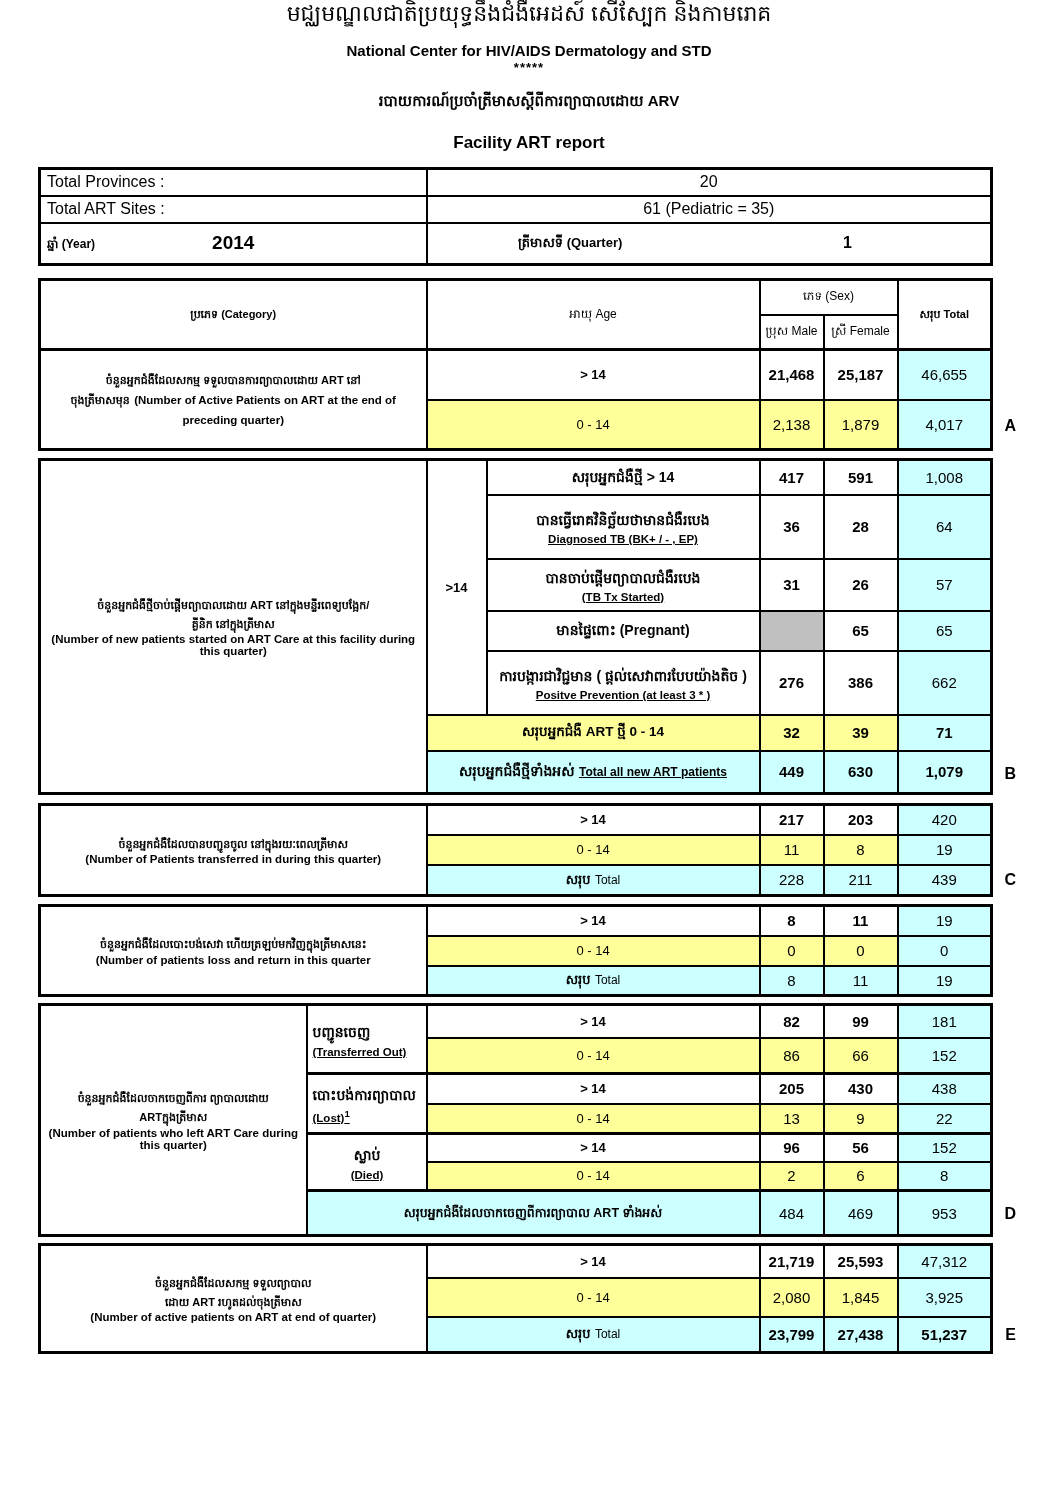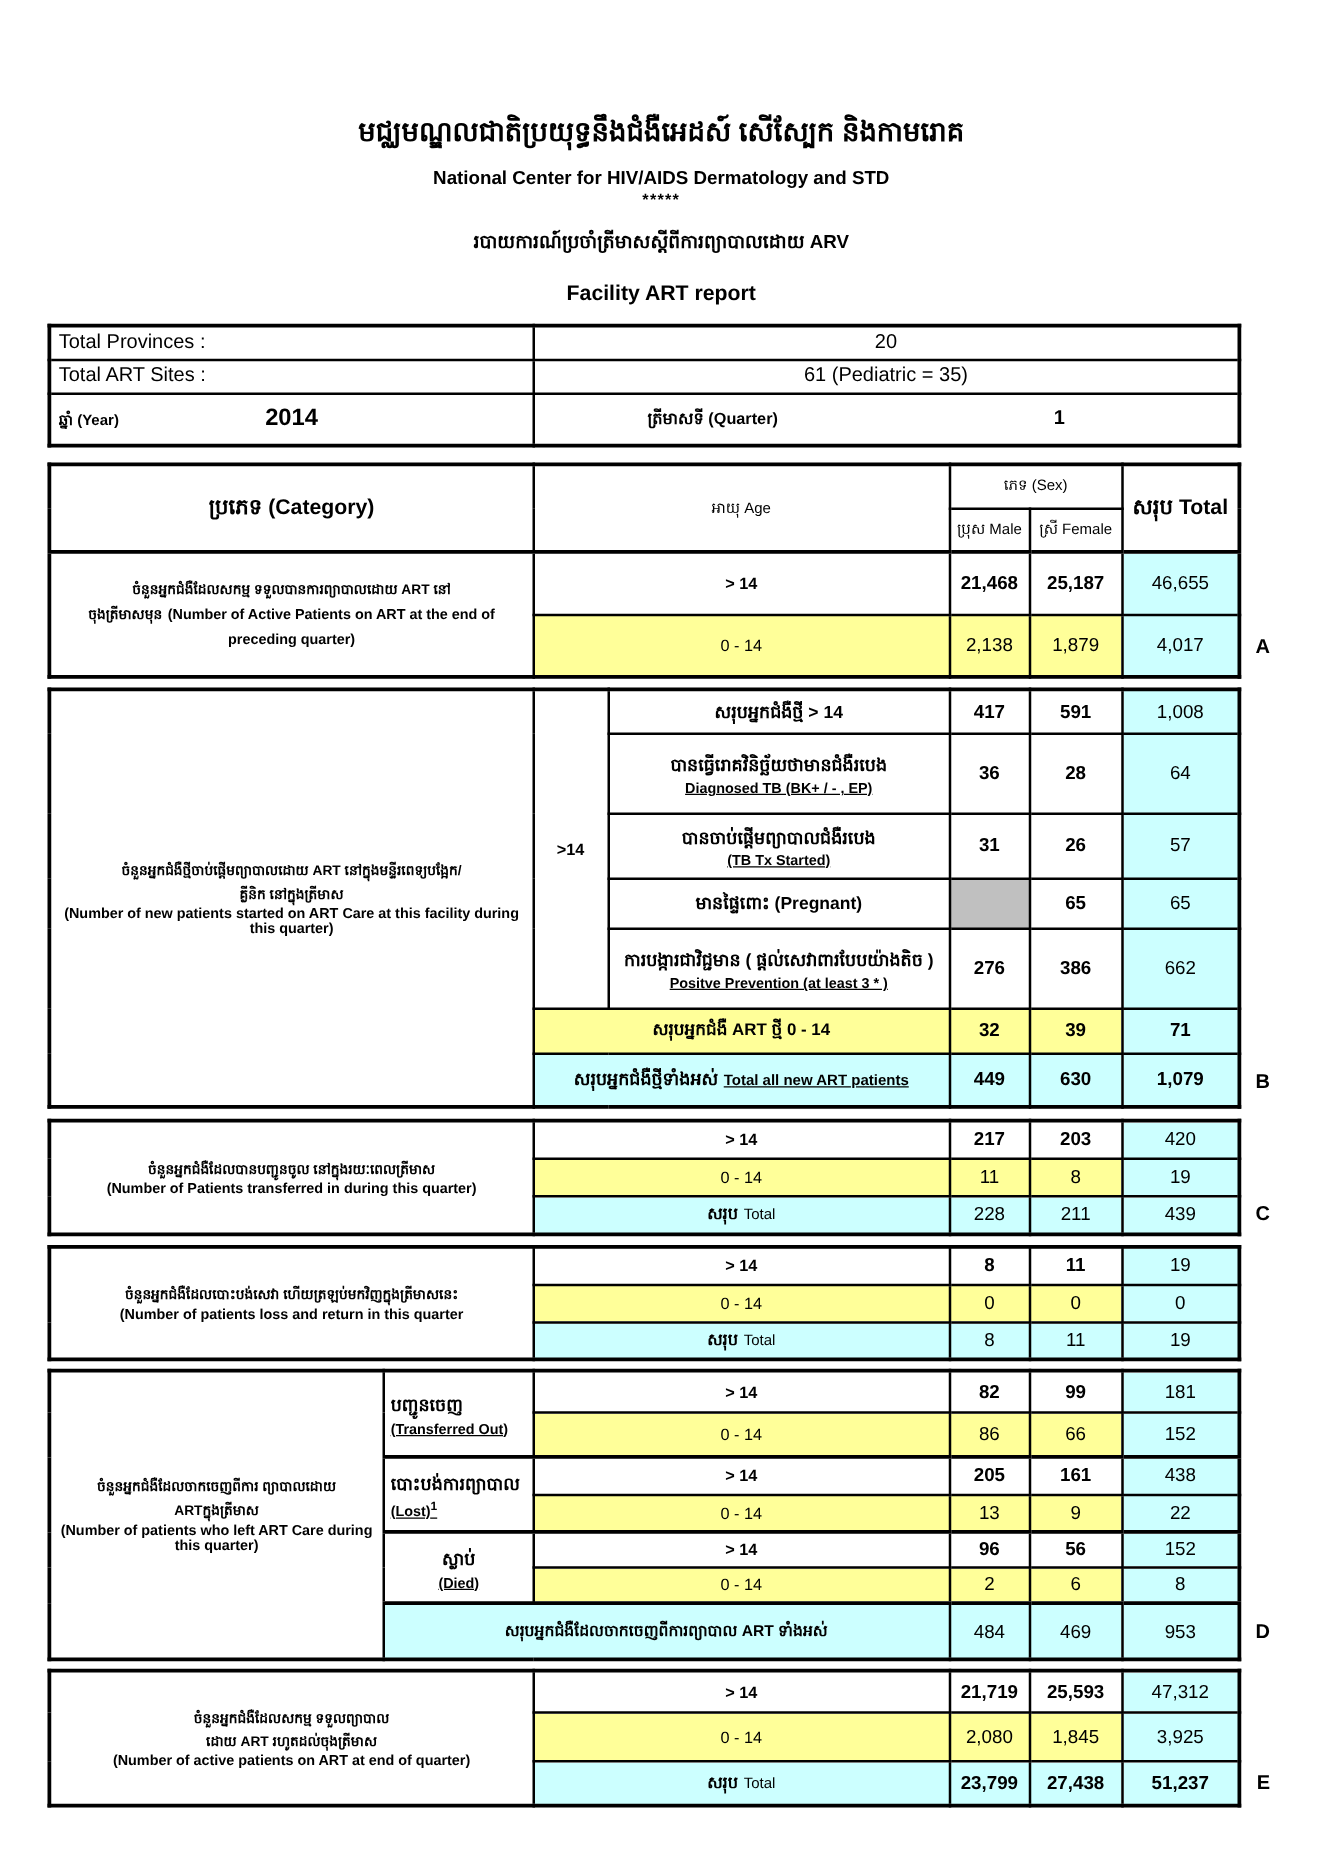--- a/index.html
+++ b/index.html
@@ -3,21 +3,21 @@
 <meta charset="utf-8">
 <style>
   * { box-sizing: border-box; }
   html,body { margin:0; padding:0; background:#fff; }
   .page {
     width:1058px; height:1497px; position:relative; background:#ffffff;
     font-family:"Liberation Sans", sans-serif; color:#000; overflow:hidden;
   }
   
   .hdr { text-align:center; }
-  .kh-title   { padding-top:92px; font-size:22px; font-weight:bold; }
+  .kh-title   { font-size:22px; font-weight:normal; }
   .en-title   { margin-top:10px; font-size:15px; font-weight:bold; }
   .stars      { margin-top:1px; font-size:13px; font-weight:bold; letter-spacing:1px; }
   .kh-sub     { margin-top:16px; font-size:15px; font-weight:bold; }
   .rep-title  { margin-top:20px; margin-bottom:14px; font-size:17px; font-weight:bold; }
   
   .wrap { position:relative; margin-left:38px; width:952px; }
   table { border-collapse:collapse; table-layout:fixed; width:952px; }
   table { border:3px solid #000; }
   td { border:2px solid #000; padding:1px 4px; vertical-align:middle; text-align:center; overflow:hidden; }
   .thick-top { border-top:3px solid #000; }
@@ -36,21 +36,21 @@
   
   .info-lbl { text-align:left; font-size:16px; padding-left:6px; }
   .info-val { font-size:16px; }
   .yearcell { position:relative; height:42px; }
   .yearcell .small { position:absolute; left:6px; top:12px; font-size:12px; font-weight:bold; }
   .yearval { font-size:19px; font-weight:bold; }
   .qcell { display:flex; align-items:center; }
   .qcell > div { width:50%; }
   .qlbl { font-size:13px; font-weight:bold; }
   .qval { font-size:16px; font-weight:bold; }
-  .hdr-bold { font-size:17px; font-weight:bold; }
+  .hdr-bold { font-size:11px; font-weight:bold; }
   .hdr-norm { font-size:12px; }
 </style>
 </head>
 <body>
 
 <div class="page">
 
   <div class="hdr">
     <div class="kh-title">មជ្ឈមណ្ឌលជាតិប្រយុទ្ធនឹងជំងឺអេដស៍  សើស្បែក  និងកាមរោគ</div>
     <div class="en-title">National Center for HIV/AIDS Dermatology and STD</div>
@@ -321,21 +321,21 @@
         <td class="num yellow">66</td>
         <td class="num cyan">152</td>
       </tr>
       <tr style="height:30px">
         <td rowspan="2" class="thick-top" style="text-align:left;padding-left:5px">
           <div class="rowlbl-kh"><span>បោះបង់ការព្យាបាល</span></div>
           <div class="rowlbl-en"><span>(Lost)</span><sup>1</sup></div>
         </td>
         <td class="lbl b thick-top">&gt; 14</td>
         <td class="num b thick-top">205</td>
-        <td class="num b thick-top">161</td>
+        <td class="num b thick-top">430</td>
         <td class="num cyan thick-top">438</td>
       </tr>
       <tr style="height:30px">
         <td class="lbl yellow">0 - 14</td>
         <td class="num yellow">13</td>
         <td class="num yellow">9</td>
         <td class="num cyan">22</td>
       </tr>
       <tr style="height:28px">
         <td rowspan="2" class="thick-top" style="text-align:center;padding-left:5px">

